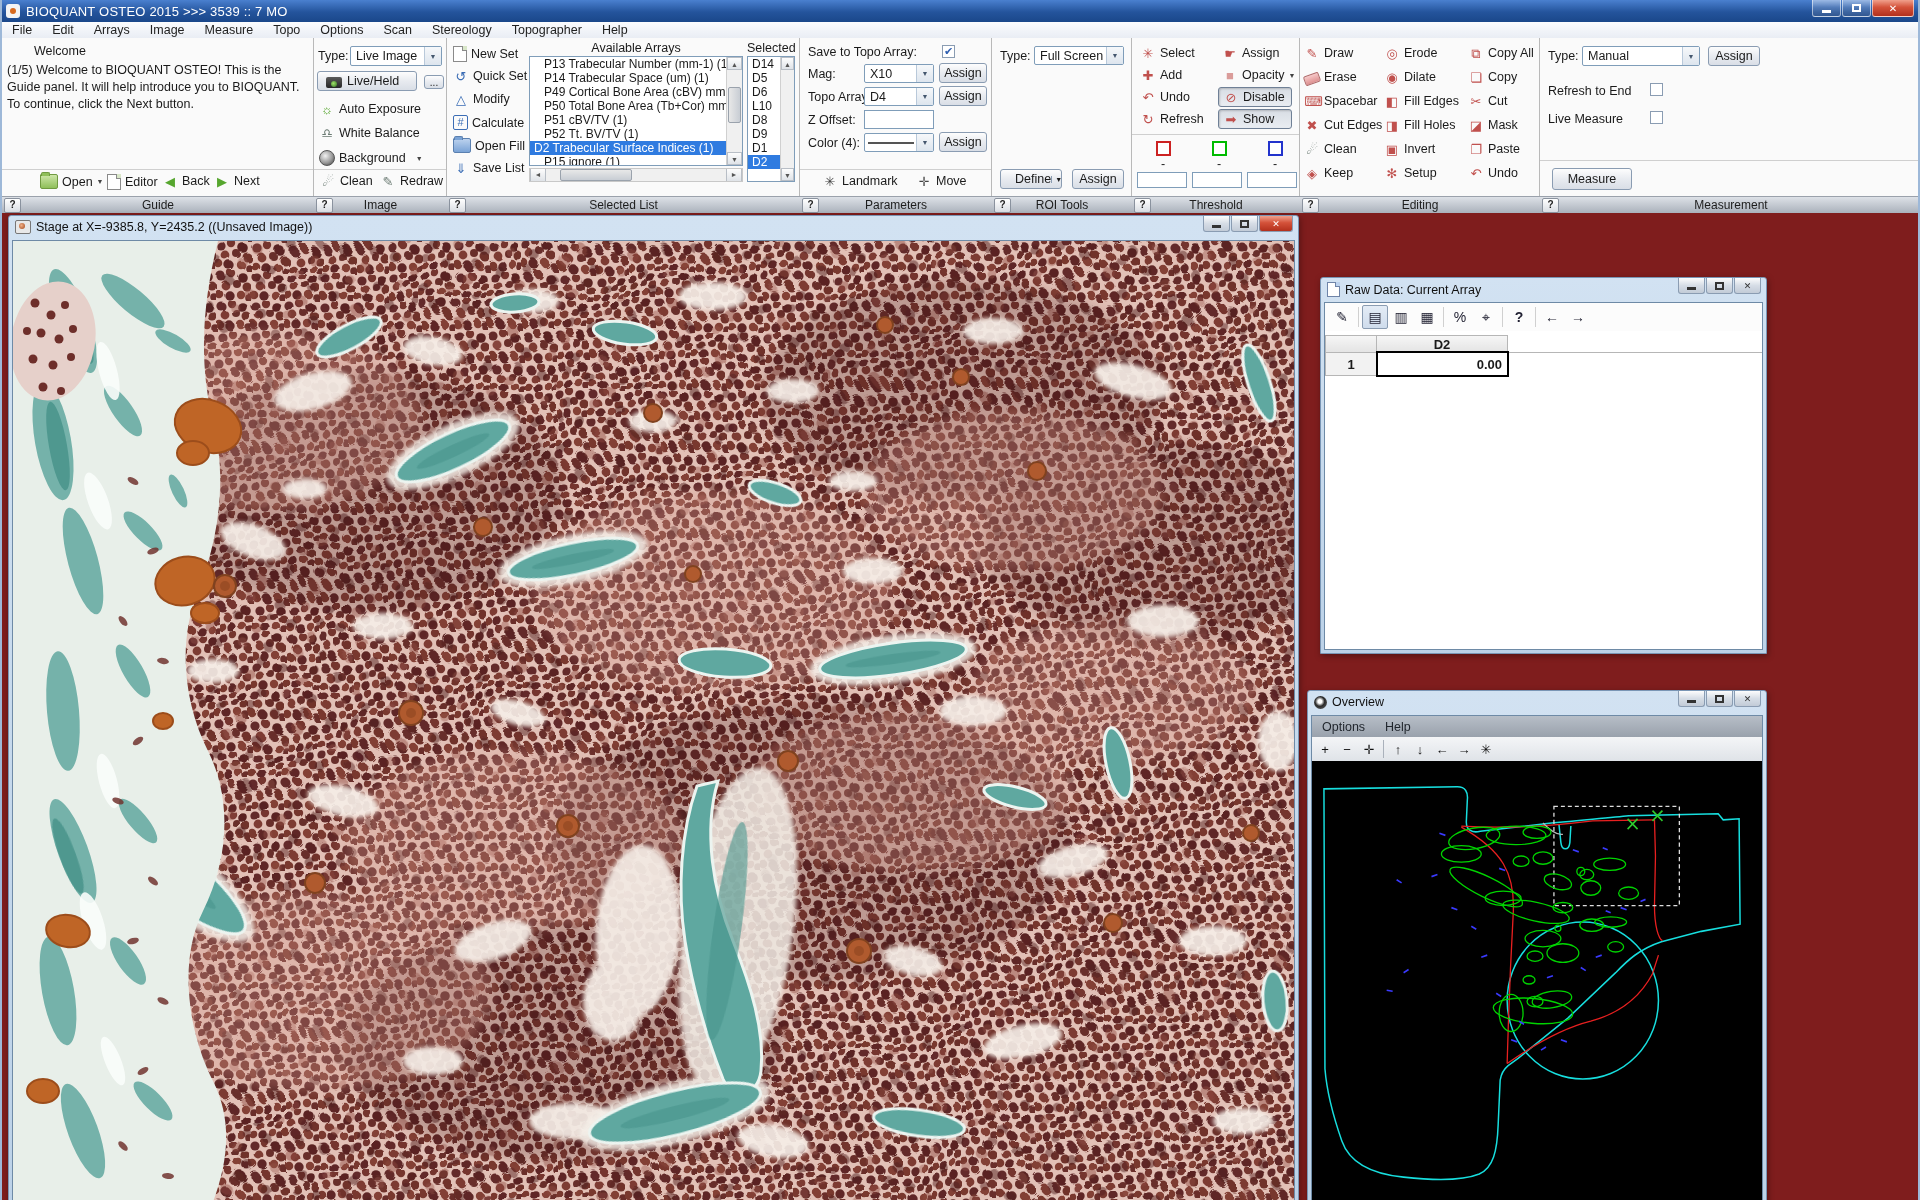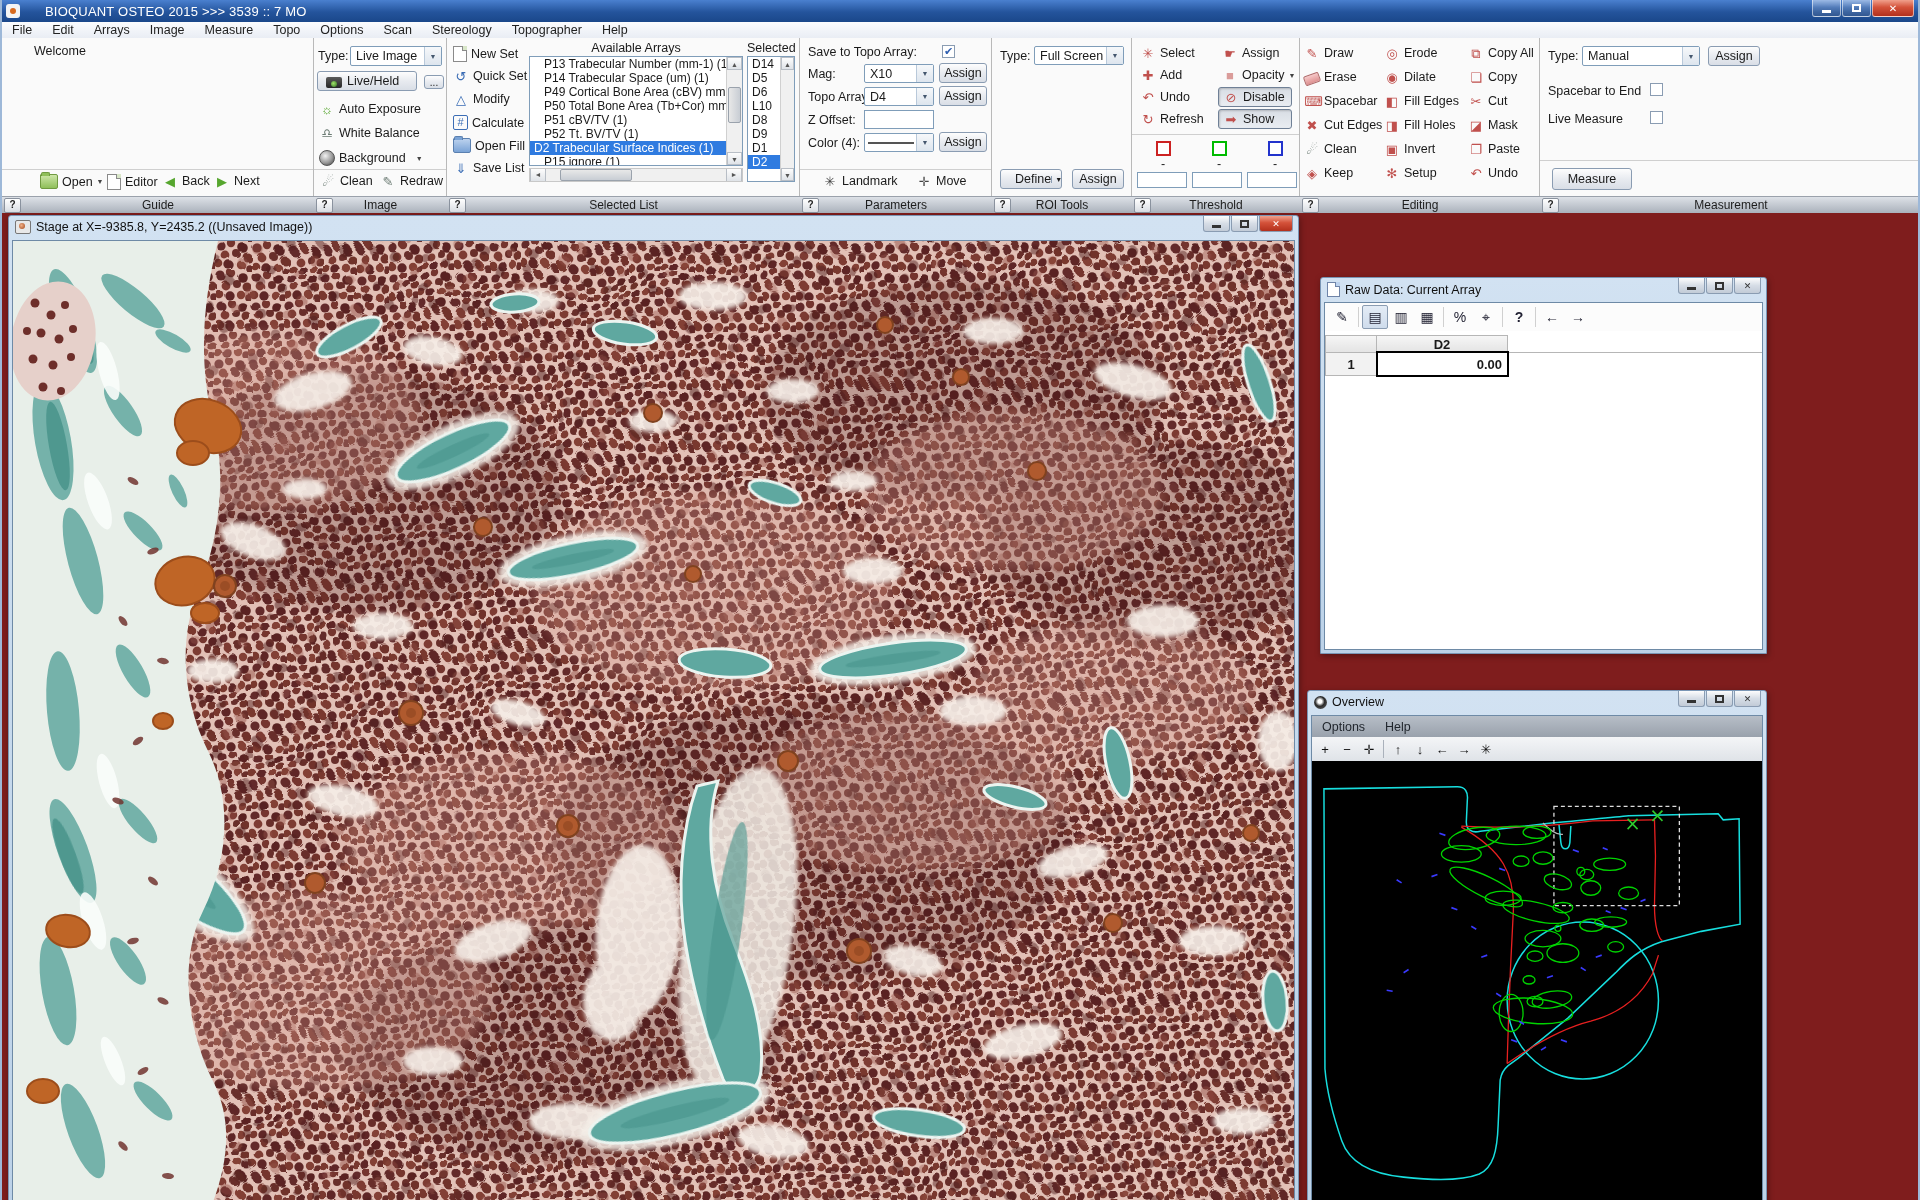--- a/index.html
+++ b/index.html
@@ -4,21 +4,21 @@
 <style>
   html,body{margin:0;padding:0;background:#222;}
   .app{position:relative;width:1920px;height:1200px;background:#f7f7f7;overflow:hidden;
        font-family:"Liberation Sans","DejaVu Sans",sans-serif;font-size:13px;color:#1a1a1a;
        border-left:2px solid #9db8d8;border-right:2px solid #9db8d8;box-sizing:border-box;}
   
   .titlebar{position:absolute;left:0;top:0;width:100%;height:22px;
     background:linear-gradient(#4a80cf,#24549c 55%,#1a478a);display:flex;align-items:center;color:#fff;}
   .appicon{width:14px;height:14px;margin:0 6px 0 4px;border-radius:3px;background:#f4f4f4;position:relative;}
   .appicon::after{content:"";position:absolute;left:4px;top:4px;width:6px;height:6px;border-radius:50%;background:#d86a1e;}
-  .titletext{font-size:13px;letter-spacing:.2px;margin-left:19px;}
+  .titletext{font-size:13px;letter-spacing:.2px;}
   .wincontrols{position:absolute;right:4px;top:0;display:flex;height:17px;}
   .wbtn{width:29px;height:17px;border:1px solid rgba(255,255,255,.55);border-top:none;box-sizing:border-box;
     background:linear-gradient(rgba(255,255,255,.45),rgba(180,195,215,.25) 45%,rgba(90,110,140,.3));
     display:flex;align-items:center;justify-content:center;color:#fff;font-size:10px;border-radius:0 0 3px 3px;margin-left:1px;}
   .wbtn.close{width:42px;background:linear-gradient(#f0a08c,#d4523a 45%,#b3301d);}
   .minglyph{width:9px;height:3px;background:#fff;margin-top:6px;}
   .maxglyph{width:9px;height:8px;border:2px solid #fff;box-sizing:border-box;}
   
   .menubar{position:absolute;left:0;top:22px;width:100%;height:16px;background:linear-gradient(#fbfcfe,#e9edf4);
     display:flex;align-items:center;border-bottom:1px solid #d4d8de;}
@@ -136,20 +136,21 @@
     <span class="menu-item">Scan</span>
     <span class="menu-item">Stereology</span>
     <span class="menu-item">Topographer</span>
     <span class="menu-item">Help</span>
   </div>
 
   <div class="toolstrip">
 
     <div class="panel" style="left:0;width:312px;">
       <span class="lbl" style="left:32px;top:6px;">Welcome</span>
+      <div class="lbl" style="left:5px;top:24px;width:300px;white-space:normal;line-height:17px;">(1/5) Welcome to BIOQUANT OSTEO! This is the Guide panel. It will help introduce you to BIOQUANT. To continue, click the Next button.</div>
       <div class="footrow">
         <div class="tbtn" style="left:38px;top:4px;">
           <span class="icss folder"></span>
           <span>Open</span>
           <span style="font-size:7px;color:#444;">▼</span>
         </div>
         <div class="tbtn" style="left:105px;top:4px;">
           <span class="icss page"></span>
           <span>Editor</span>
         </div>
@@ -450,21 +451,21 @@
 
     <div class="panel" style="left:1538px;width:382px;border-right:none;">
       <span class="lbl" style="left:8px;top:11px;">Type:</span>
       <div class="dd" style="left:42px;top:8px;width:118px;">
         <span class="val">Manual</span>
         <span class="arr">▼</span>
       </div>
       <div class="pbtn" style="left:168px;top:8px;width:52px;">
           <span>Assign</span>
         </div>
-      <span class="lbl" style="left:8px;top:46px;">Spacebar to End</span>
+      <span class="lbl" style="left:8px;top:46px;">Refresh to End</span>
       <div class="cb" style="left:110px;top:45px;"></div>
       <span class="lbl" style="left:8px;top:74px;">Live Measure</span>
       <div class="cb" style="left:110px;top:73px;"></div>
       <div class="hline" style="top:122px;"></div>
       <div class="pbtn" style="left:12px;top:130px;width:80px;height:22px;">
           <span>Measure</span>
         </div>
     </div>
   </div>
 

